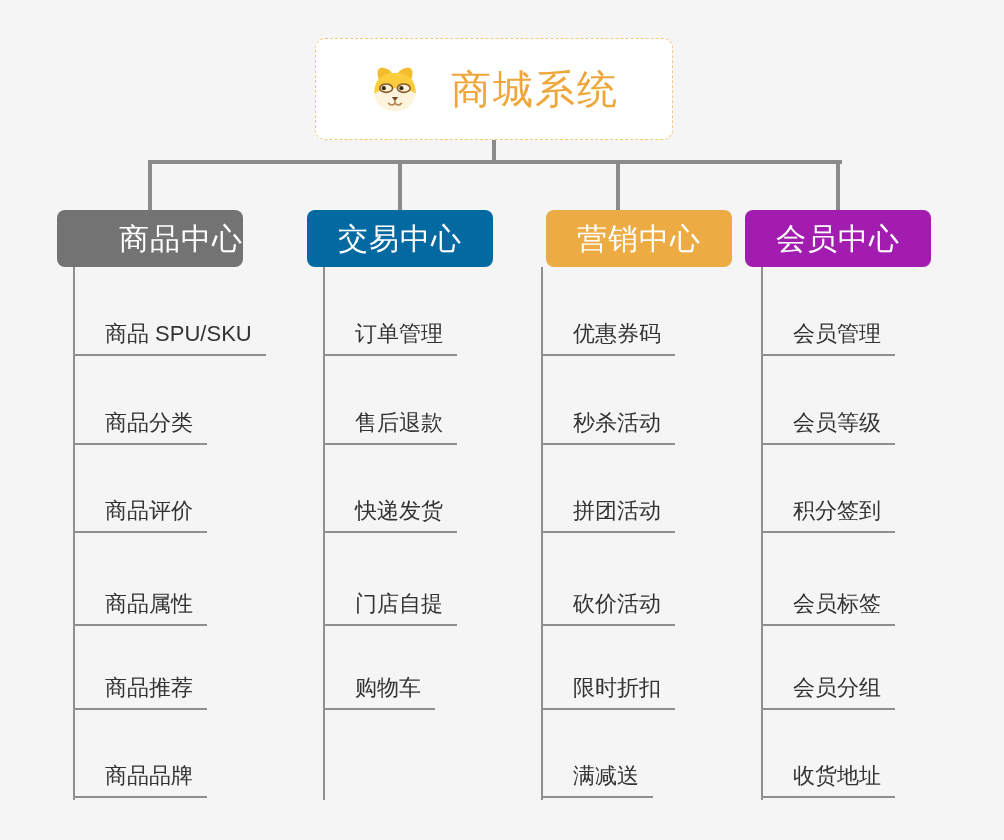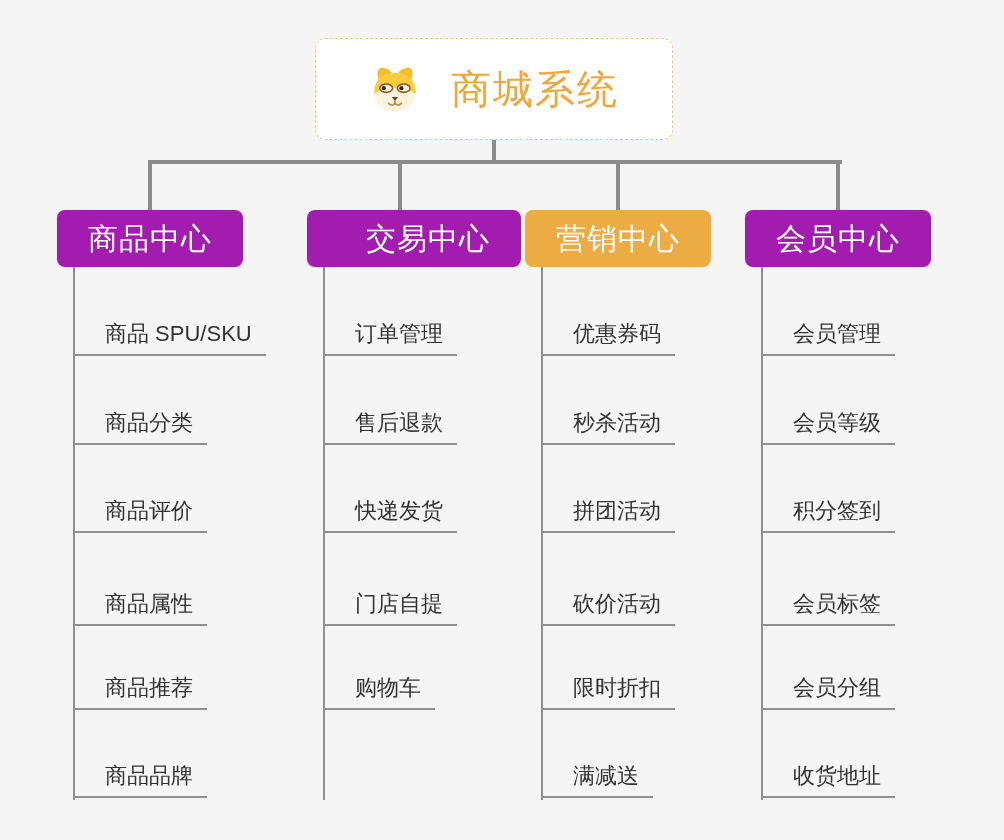--- a/index.html
+++ b/index.html
@@ -81,42 +81,42 @@
         <ellipse cx="43" cy="29" rx="8" ry="5.2" fill="#fdf4dd" stroke="#8a5a28" stroke-width="2"></ellipse>
         <circle cx="40" cy="29" r="2.6" fill="#3f2a10"></circle>
         <path d="M28 40 L36 40 L32 45 Z" fill="#6b4a26"></path>
         <path d="M32 45 L32 48 M24 48 Q28 52 32 48 Q36 52 40 48" stroke="#b5854f" stroke-width="2" fill="none" stroke-linecap="round"></path>
       </svg>
     </span>
     <span class="root-title">商城系统</span>
   </div>
 
   <div class="branch b1">
-    <div class="branch-header" style="background-color: #a21caf;">商品中心</div>
+    <div class="branch-header" style="background-color: #737373; text-align: right;">商品中心</div>
     <div class="trunk"></div>
     <div class="item r0">商品 SPU/SKU</div>
     <div class="item r1">商品分类</div>
     <div class="item r2">商品评价</div>
     <div class="item r3">商品属性</div>
     <div class="item r4">商品推荐</div>
     <div class="item r5">商品品牌</div>
   </div>
 
   <div class="branch b2">
-    <div class="branch-header" style="background-color: #a21caf; padding-left: 28px;">交易中心</div>
+    <div class="branch-header" style="background-color: #0369a1;">交易中心</div>
     <div class="trunk"></div>
     <div class="item r0">订单管理</div>
     <div class="item r1">售后退款</div>
     <div class="item r2">快递发货</div>
     <div class="item r3">门店自提</div>
     <div class="item r4">购物车</div>
   </div>
 
   <div class="branch b3">
-    <div class="branch-header" style="background-color: rgb(236, 171, 67);">营销中心</div>
+    <div class="branch-header" style="background-color: rgb(236, 171, 67); margin-left: 21px;">营销中心</div>
     <div class="trunk"></div>
     <div class="item r0">优惠券码</div>
     <div class="item r1">秒杀活动</div>
     <div class="item r2">拼团活动</div>
     <div class="item r3">砍价活动</div>
     <div class="item r4">限时折扣</div>
     <div class="item r5">满减送</div>
   </div>
 
   <div class="branch b4">

